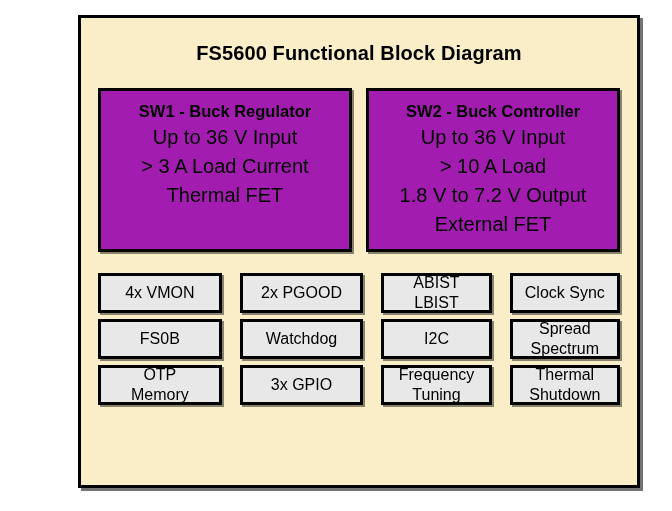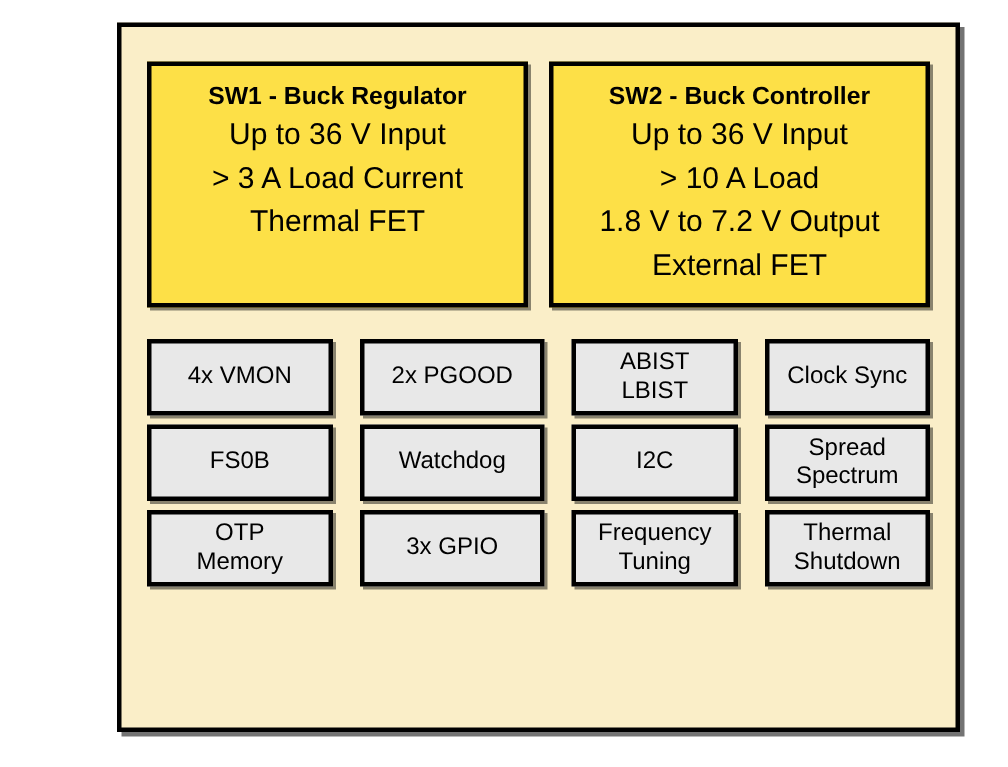--- a/index.html
+++ b/index.html
@@ -36,21 +36,21 @@
   }
 
   .sw-row {
     display: flex;
     gap: 14px;
     margin: 23px 17px 0 17px;
   }
 
   .sw-block {
     flex: 1;
-    background: #fde047;
+    background: #a21caf;
     border: 3px solid #000000;
     box-sizing: border-box;
     box-shadow: 2px 2px 0 rgba(0,0,0,0.45);
     padding: 9px 4px 10px 4px;
     text-align: center;
   }
 
   .sw-title {
     font-size: 16.5px;
     font-weight: bold;
@@ -69,21 +69,21 @@
   .feature-grid {
     margin: 21px 17px 0 17px;
     display: flex;
     flex-direction: column;
     gap: 6px;
   }
 
   .feature-row {
     display: flex;
     gap: 18px;
-    height: 51px;
+    height: 40px;
     justify-content: space-between;
   }
 
   .feature-cell {
     background: #e8e8e8;
     border: 3px solid #000000;
     box-sizing: border-box;
     box-shadow: 2px 2px 0 rgba(0,0,0,0.45);
     display: flex;
     flex-direction: column;
@@ -99,20 +99,21 @@
   .feature-cell.col-wide { flex: 1.06; }
   .feature-cell.col-narrow { flex: 0.94; }
 
   .cell-line { display: block; }
 </style>
 </head>
 <body>
 
 <div class="diagram-frame">
 
+  <div class="diagram-title">FS5600 Functional Block Diagram</div>
 
   <div class="sw-row">
 
     <div class="sw-block">
       <div class="sw-title">SW1 - Buck Regulator</div>
       <div class="sw-line">Up to 36 V Input</div>
       <div class="sw-line">&gt; 3 A Load Current</div>
       <div class="sw-line">Thermal FET</div>
     </div>
 

